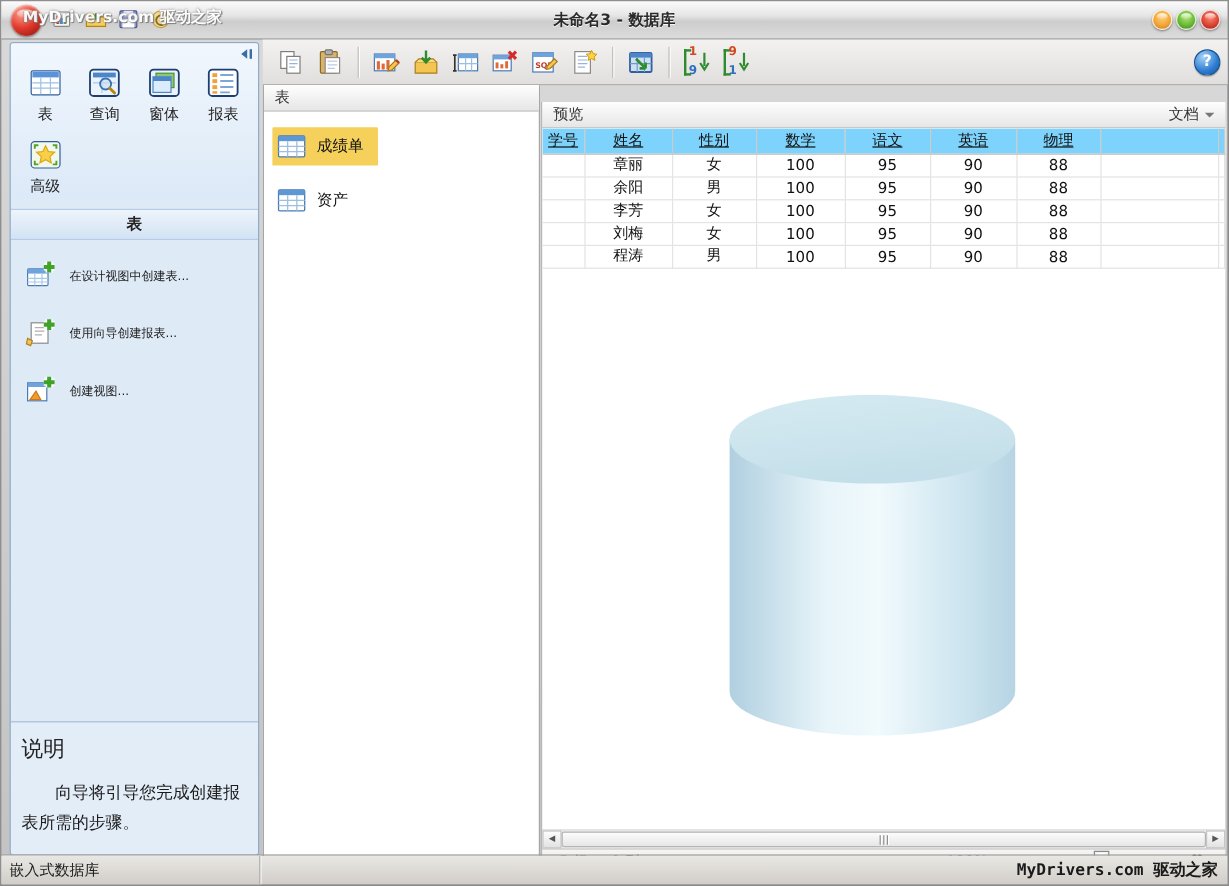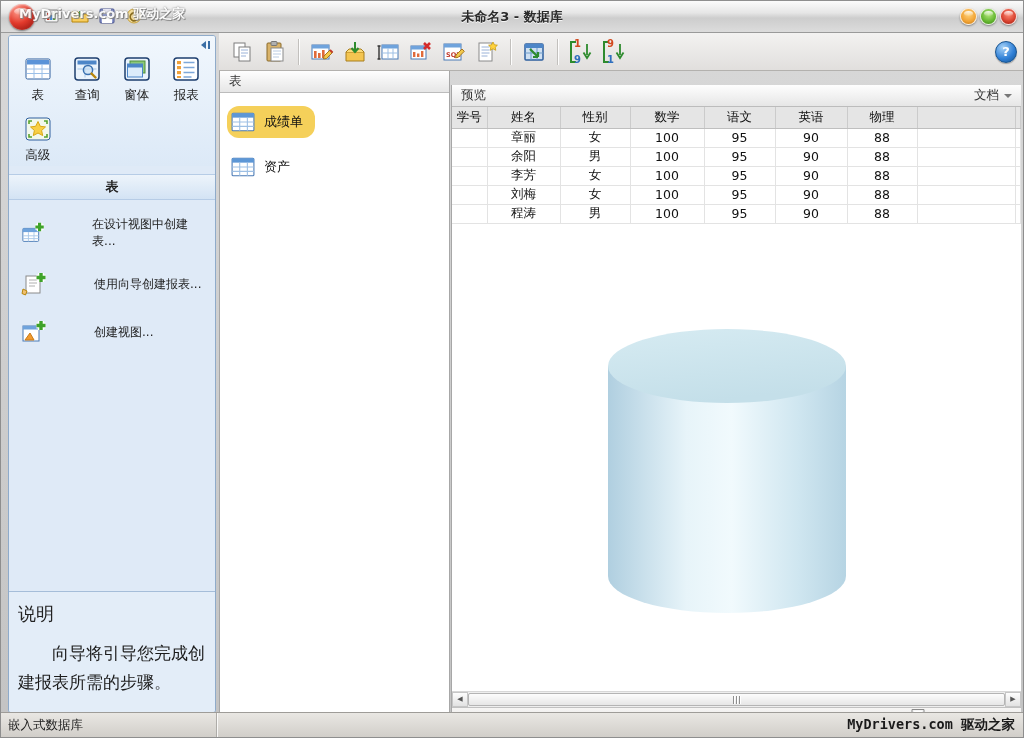--- a/index.html
+++ b/index.html
@@ -55,41 +55,41 @@
     display:flex;flex-direction:column;overflow:hidden;}
   .collapse-btn{position:absolute;top:3px;right:4px;width:16px;height:12px;display:flex;align-items:center;justify-content:flex-end;}
   .cat-grid{padding:18px 4px 2px;display:grid;grid-template-columns:repeat(4,1fr);row-gap:10px;
     background:linear-gradient(#f1f7fd,#dce9f7);}
   .cat{display:flex;flex-direction:column;align-items:center;gap:3px;}
   .cat-label{font-size:12.5px;color:#222;}
   .section-hdr{margin-top:8px;text-align:center;font-weight:bold;font-size:13px;padding:3px 0;
     background:linear-gradient(#edf4fb,#d3e3f4);border-top:1px solid #b6cce6;border-bottom:1px solid #b6cce6;}
   .actions{padding:16px 12px 0;display:flex;flex-direction:column;gap:21px;}
   .action{display:flex;align-items:center;gap:10px;cursor:default;}
-  .action-label{font-size:12px;color:#1d1d1d;margin-left:36px;}
+  .action-label{font-size:10px;color:#1d1d1d;}
   .desc{margin-top:auto;border-top:1px solid #a5bdd9;background:#e3edf8;padding:10px 9px 14px;min-height:99px;}
   .desc-title{font-weight:normal;font-size:18px;margin-bottom:13px;}
-  .desc-text{font-size:17px;line-height:1.75;text-indent:2em;color:#1b1b1b;}
+  .desc-text{font-size:14px;line-height:1.75;text-indent:2em;color:#1b1b1b;}
   
   .tables-panel{position:absolute;left:218px;top:70px;width:231px;height:643px;background:#fff;
     border-left:1px solid #a7a7a7;border-right:1px solid #a7a7a7;}
   .panel-hdr{height:22px;background:linear-gradient(#fefefe,#e6e6e6);border-bottom:1px solid #bcbcbc;
     display:flex;align-items:center;justify-content:space-between;padding:0 9px;color:#333;font-size:12.5px;}
   .table-item{display:flex;align-items:center;gap:9px;margin:13px 0 0 7px;padding:4px 12px 4px 4px;width:max-content;border-radius:1px;}
-  .table-item.selected{background:#f5d05a;border-radius:12px;}
+  .table-item.selected{background:#f5d05a;}
   .table-item-label{font-size:13px;color:#111;}
   
   .preview{position:absolute;left:450px;top:84px;width:570px;height:643px;background:#fff;
     border-left:1px solid #a7a7a7;display:flex;flex-direction:column;}
   .doc-btn{display:flex;align-items:center;gap:5px;color:#333;}
   .caret-down{width:0;height:0;border:4px solid transparent;border-top-color:#777;margin-top:4px;}
   .preview-content{flex:1;position:relative;overflow:hidden;background:#fff;}
   table.grid{width:100%;border-collapse:collapse;table-layout:fixed;}
   .grid th{height:21px;font-weight:normal;font-size:12.5px;color:#111;
-    border-right:1px solid #cbcbcb;border-bottom:1px solid #bfbfbf;text-align:center;background:#e5e5e5;}
+    border-right:1px solid #cbcbcb;border-bottom:1px solid #bfbfbf;text-align:center;background:#7dd3fc;text-decoration:underline;}
   .grid td{height:19px;font-size:12.5px;color:#111;text-align:center;
     border-right:1px solid #e3e3e3;border-bottom:1px solid #e3e3e3;}
   .cylinder{position:absolute;left:155px;top:221px;width:240px;height:286px;}
   .hscroll{height:16px;display:flex;background:#eee;border-top:1px solid #d7d7d7;}
   .hs-btn{width:16px;height:15px;background:linear-gradient(#fdfdfd,#e2e2e2);border:1px solid #c6c6c6;
     display:flex;align-items:center;justify-content:center;color:#555;font-size:7px;line-height:1;}
   .hs-thumb{flex:1;margin:1px 0;background:linear-gradient(#fcfcfc,#e6e6e6);border:1px solid #b4b4b4;border-radius:2px;
     display:flex;align-items:center;justify-content:center;gap:2px;}
   .grip{width:1px;height:8px;background:#8f8f8f;box-shadow:1px 0 0 #fff;}
   .preview-footer{height:21px;background:linear-gradient(#f6f5f4,#e2e1df);border-top:1px solid #c1c1c1;

